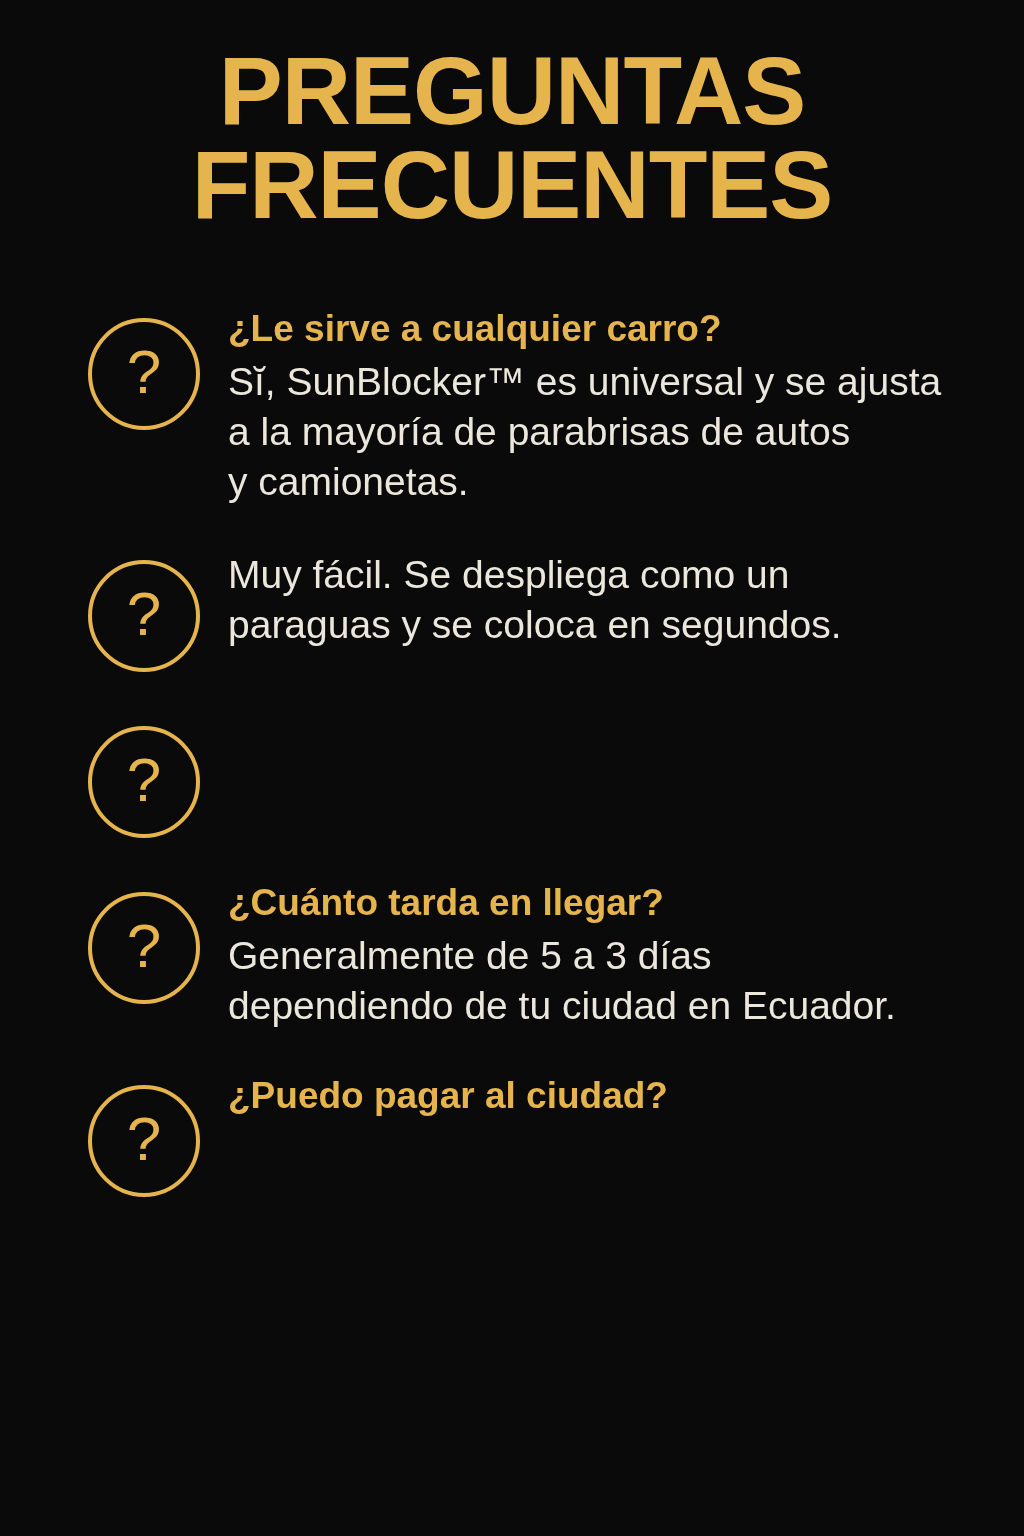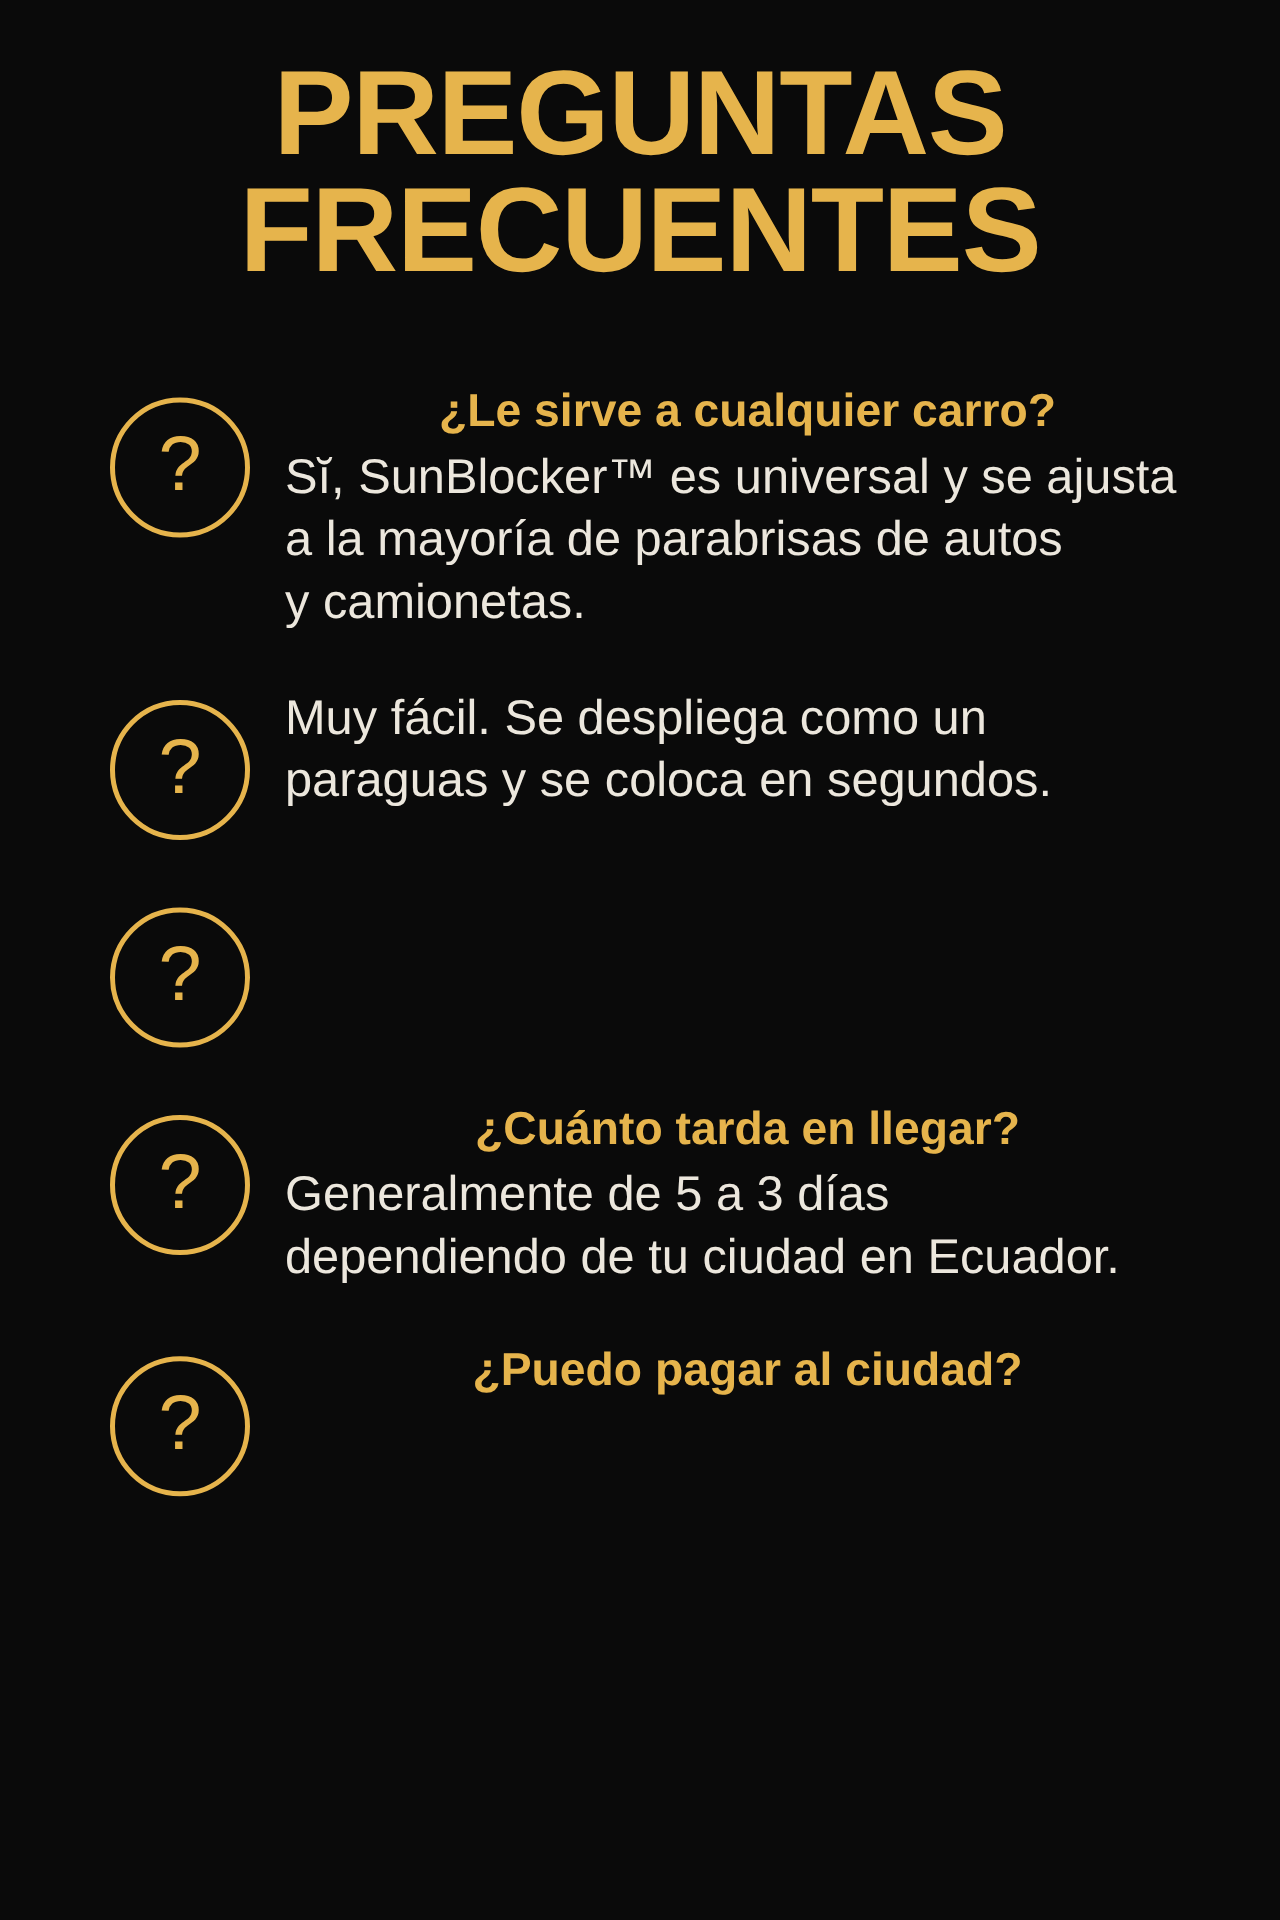--- a/index.html
+++ b/index.html
@@ -69,21 +69,20 @@
   .faq-text {
     flex: 1 1 auto;
     padding-top: 2px;
   }
   .faq-q {
     color: #e6b44c;
     font-size: 37px;
     font-weight: 700;
     line-height: 1.15;
     margin: 0 0 6px 0;
-    text-align: center;
   }
   .faq-a {
     color: #ece7dd;
     font-size: 39px;
     font-weight: 400;
     line-height: 1.28;
     margin: 0;
     white-space: pre-line;
   }
 </style>

